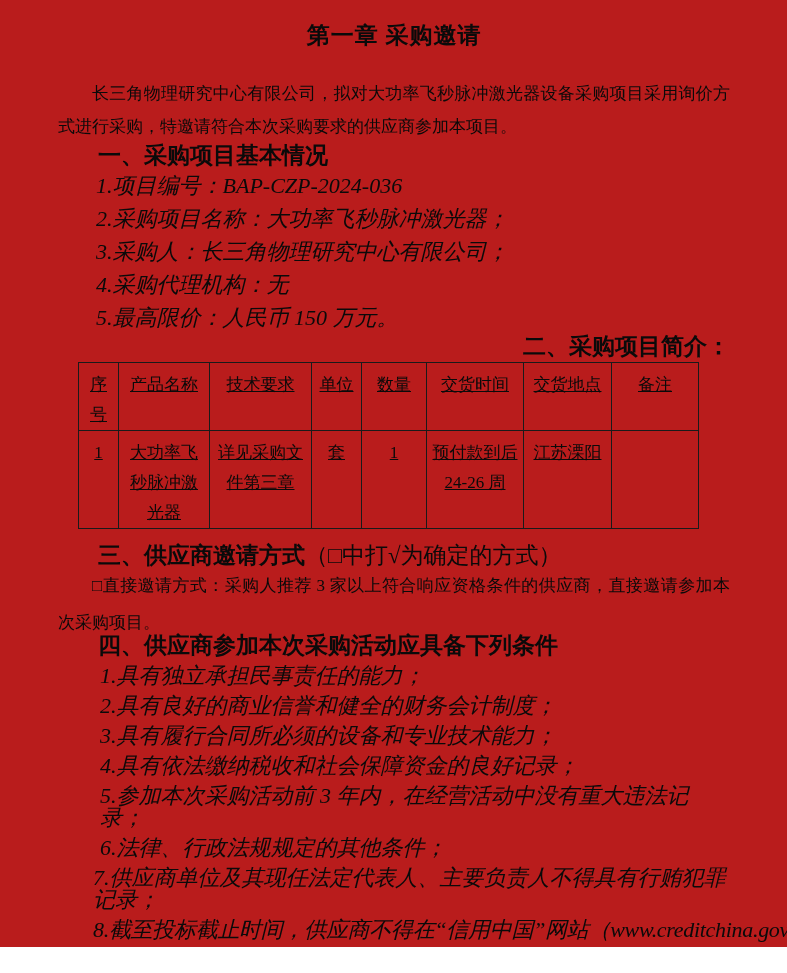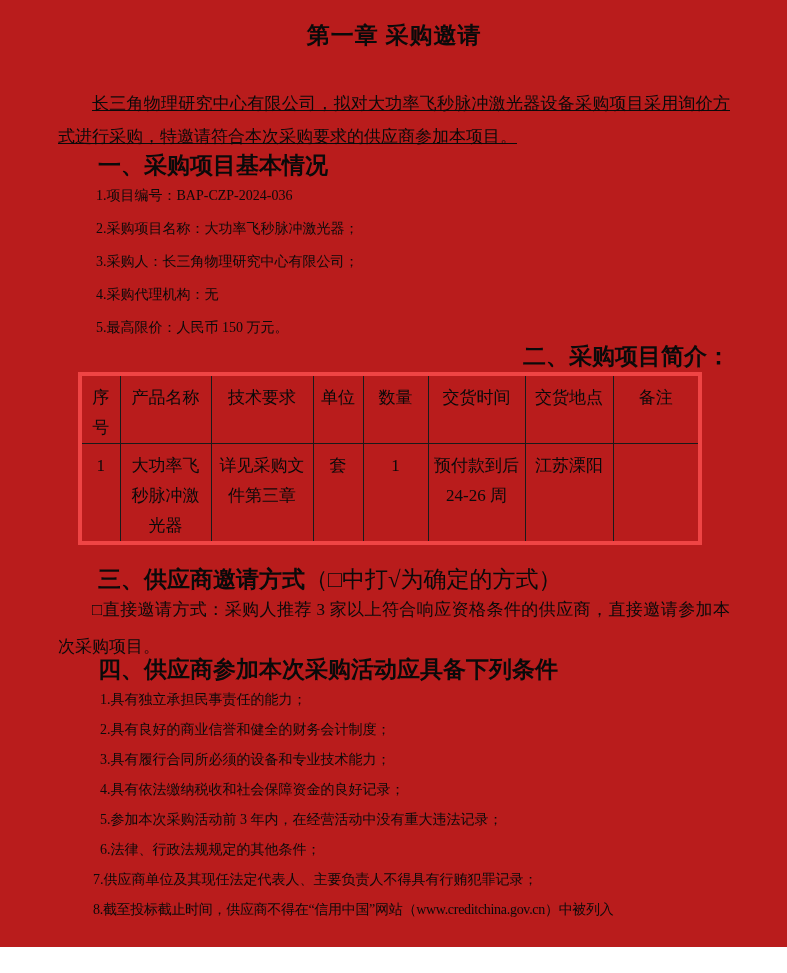--- a/index.html
+++ b/index.html
@@ -16,56 +16,57 @@
     background: #b91c1c;
   }
   .doc-title {
     font-size: 23px;
     font-weight: 700;
     text-align: center;
     margin: 4px 0 0 0;
     letter-spacing: 1px;
   }
   .intro {
-    margin: 36px 0 0 0;
+    margin: 26px 0 0 0;
     font-size: 17px;
     line-height: 33px;
     text-align: justify;
     text-indent: 2em;
-    text-decoration: underline;
   }
   .sec-heading {
     font-size: 23px;
     font-weight: 700;
     margin: 2px 0 0 40px;
     line-height: 22px;
   }
   .sec-heading .heading-note {
     font-weight: 400;
   }
   .num-list { margin: 0; }
   .num-item {
-    font-size: 14px;
+    font-size: 22px;
     line-height: 22px;
     margin: 8px 0 11px 38px;
+    font-style: italic;
   }
   .sec4 .num-item { margin: 8px 0 8px 42px; }
   .sec4 .num-item.outdent { margin-left: 35px; }
   .nowrap { white-space: nowrap; letter-spacing: -0.3px; }
 
   .heading-2 { margin-top: -4px; text-align: right; }
-  .heading-3 { margin-top: 24px; }
+  .heading-3 { margin-top: 16px; }
   .heading-4 { margin-top: -6px; }
 
   table.product-table {
     border-collapse: collapse;
     table-layout: fixed;
     width: 620px;
     margin: 4px 0 0 20px;
-    border: 4px solid #ef4444;
+    border: 1px solid #ef4444;
+    text-decoration: underline;
   }
   table.product-table th, table.product-table td {
     border: 1.5px solid #1a1a1a;
     text-align: center;
     vertical-align: top;
     padding: 7px 5px 0 5px;
     font-size: 17px;
     line-height: 30px;
     font-weight: 400;
     overflow: hidden;

